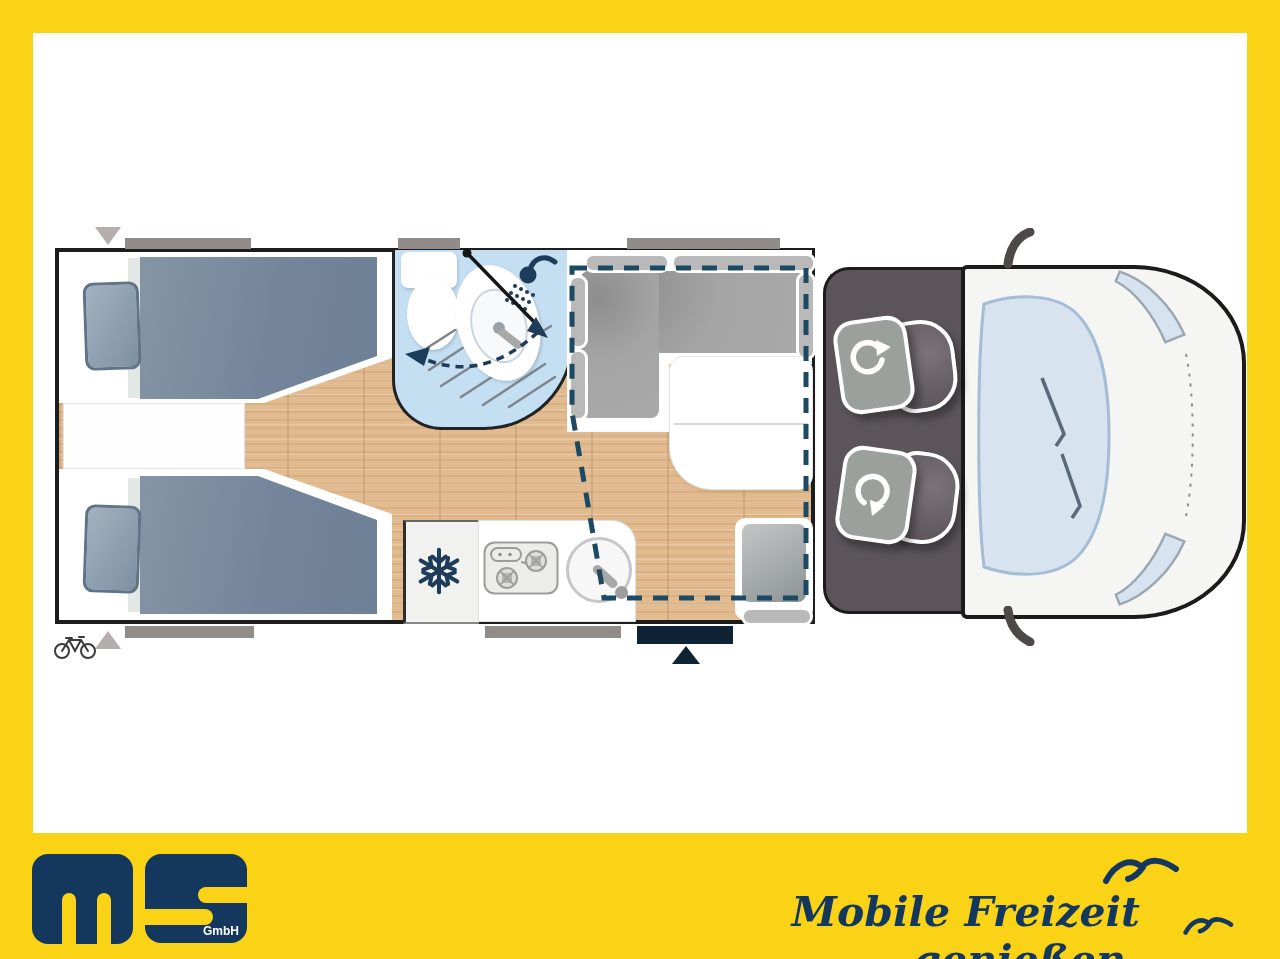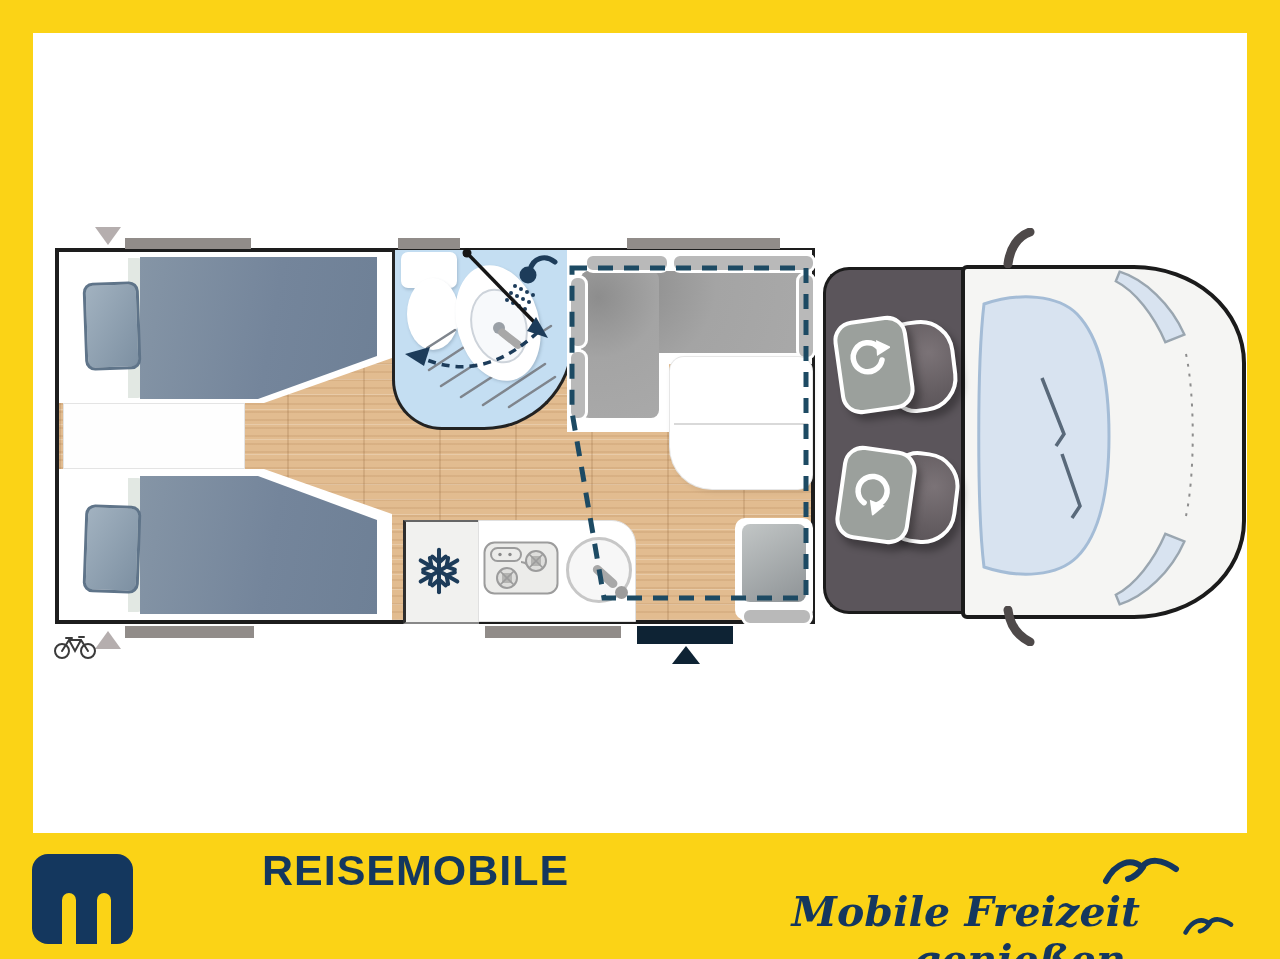--- a/index.html
+++ b/index.html
@@ -240,21 +240,25 @@
   <div class="abs seat-cushion" style="left:839px;top:448px;width:66px;height:86px;transform:rotate(8deg);"></div>
   <svg class="abs" style="left:848px;top:468px;transform:rotate(115deg);" width="44" height="44" viewBox="0 0 44 44">
     <path d="M32 9 A14.5 14.5 0 1 0 36 22" fill="none" stroke="#fff" stroke-width="5.5" stroke-linecap="round"></path>
     <path d="M30 2 L45 9 L31 18 Z" fill="#fff"></path>
   </svg>
 
   <div class="abs navyblock" style="left:32px;top:854px;width:101px;height:90px;">
     <div class="abs notch" style="left:30px;top:39px;width:14px;height:51px;border-radius:7px 7px 0 0;"></div>
     <div class="abs notch" style="left:65px;top:39px;width:14px;height:51px;border-radius:7px 7px 0 0;"></div>
   </div>
-  <div class="abs wordmark" style="left:262px;top:846px;">REISEMOBILE</div>
+  <div class="abs navyblock" style="left:145px;top:854px;width:102px;height:89px;">
+    <div class="abs notch" style="left:53px;top:33px;width:49px;height:16px;border-radius:8px 0 0 8px;"></div>
+    <div class="abs notch" style="left:0;top:55px;width:68px;height:16px;border-radius:0 8px 8px 0;"></div>
+    <div class="abs gmbh" style="left:52px;top:70px;width:48px;">GmbH</div>
+  </div>
   <div class="abs slogan" style="left:600px;top:888px;width:540px;">Mobile Freizeit genießen.</div>
   <svg class="abs" style="left:1102px;top:853px;" width="80" height="36" viewBox="0 0 80 36">
     <g stroke="#14375E" stroke-width="6" fill="none" stroke-linecap="round">
       <path d="M4 28 C14 9 29 5 40 14"></path>
       <path d="M40 14 C47 5 60 6 74 16"></path>
       <path d="M41 14 C37 20 33 24 26 26"></path>
     </g>
   </svg>
   <svg class="abs" style="left:1183px;top:913px;" width="52" height="26" viewBox="0 0 80 36">
     <g stroke="#14375E" stroke-width="7" fill="none" stroke-linecap="round">

